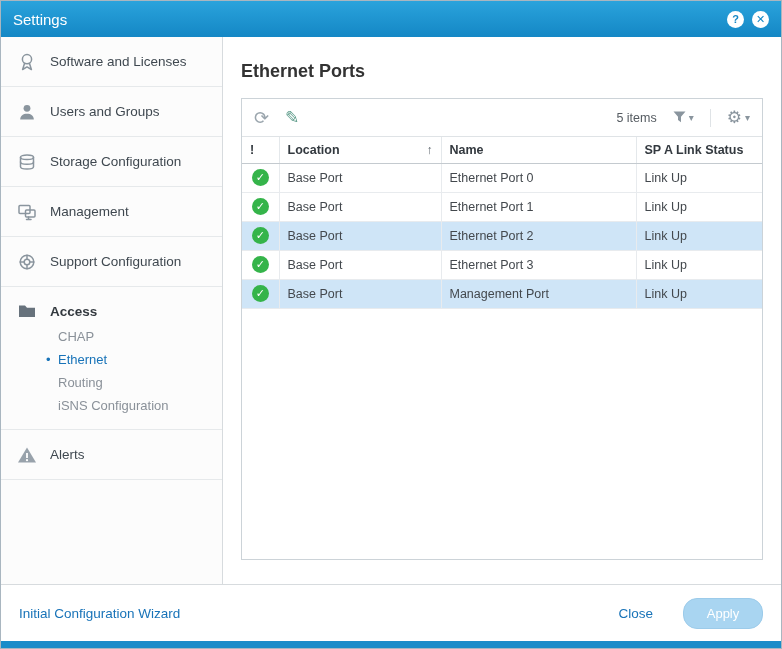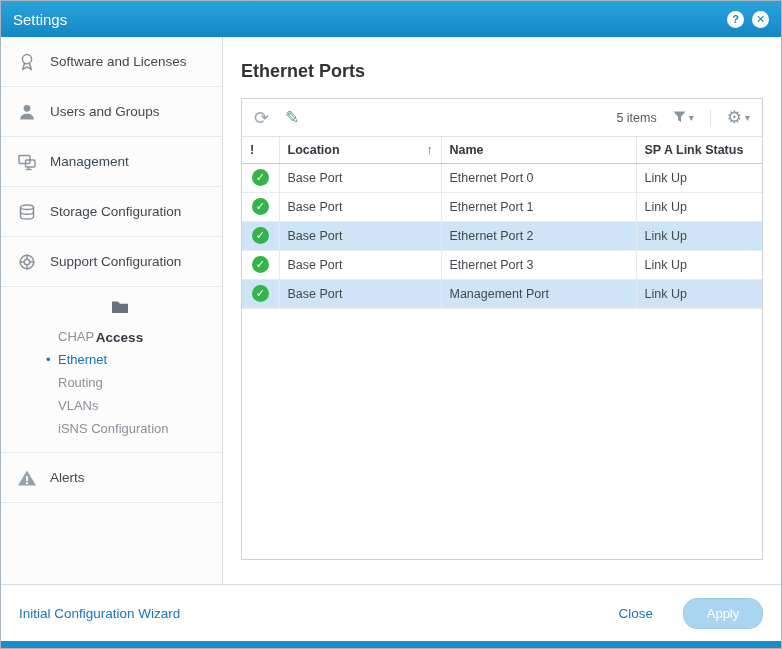--- a/index.html
+++ b/index.html
@@ -49,21 +49,20 @@
     cursor: pointer;
   }
   .side-icon { width: 20px; height: 20px; flex: 0 0 20px; display: inline-flex; align-items: center; justify-content: center; }
   .side-icon svg { width: 20px; height: 20px; }
 
   .access-group { padding: 10px 0 12px; border-bottom: 1px solid #e6e9eb; }
   .access-header {
     height: 28px; display: flex; align-items: center; gap: 13px;
     padding-left: 16px; font-size: 13.5px; font-weight: bold; color: #33393f;
     cursor: pointer;
-    flex-direction: column;
   }
   .sub-item {
     height: 23px; line-height: 23px;
     padding-left: 57px; font-size: 13px; color: #8a9199;
     cursor: pointer; position: relative;
   }
   .sub-item.selected { color: #1873b8; }
   .sub-item .bullet {
     position: absolute; left: 45px; color: #1873b8; font-size: 13px;
   }
@@ -180,37 +179,37 @@
               <circle class="icon-fill" cx="10" cy="6.3" r="3.4"></circle>
               <path class="icon-fill" d="M3.2 17.5c0-3.8 3-5.8 6.8-5.8s6.8 2 6.8 5.8z"></path>
             </svg>
         </span>
         <span>Users and Groups</span>
       </div>
 
       <div class="side-item">
         <span class="side-icon">
           <svg viewBox="0 0 20 20">
+              <ellipse class="icon-stroke" cx="10" cy="5.3" rx="6.5" ry="2.3"></ellipse>
+              <path class="icon-stroke" d="M3.5 5.3v9.4c0 1.3 2.9 2.3 6.5 2.3s6.5-1 6.5-2.3V5.3"></path>
+              <path class="icon-stroke" d="M3.5 10c0 1.3 2.9 2.3 6.5 2.3s6.5-1 6.5-2.3"></path>
+            </svg>
+        </span>
+        <span>Storage Configuration</span>
+      </div>
+
+      <div class="side-item">
+        <span class="side-icon">
+          <svg viewBox="0 0 20 20">
               <rect class="icon-stroke" x="2" y="3.5" width="11" height="8" rx="1"></rect>
               <rect class="icon-stroke" x="8.5" y="8" width="9.5" height="7" rx="1" fill="#fcfcfc"></rect>
               <path class="icon-stroke" d="M11.5 15v2.5M9.5 17.5h4.5"></path>
             </svg>
         </span>
         <span>Management</span>
-      </div>
-
-      <div class="side-item">
-        <span class="side-icon">
-          <svg viewBox="0 0 20 20">
-              <ellipse class="icon-stroke" cx="10" cy="5.3" rx="6.5" ry="2.3"></ellipse>
-              <path class="icon-stroke" d="M3.5 5.3v9.4c0 1.3 2.9 2.3 6.5 2.3s6.5-1 6.5-2.3V5.3"></path>
-              <path class="icon-stroke" d="M3.5 10c0 1.3 2.9 2.3 6.5 2.3s6.5-1 6.5-2.3"></path>
-            </svg>
-        </span>
-        <span>Storage Configuration</span>
       </div>
 
       <div class="side-item">
         <span class="side-icon">
           <svg viewBox="0 0 20 20">
               <circle class="icon-stroke" cx="10" cy="10" r="6.8"></circle>
               <circle class="icon-stroke" cx="10" cy="10" r="2.8"></circle>
               <path class="icon-stroke" d="M10 3.2v4M10 12.8v4M3.2 10h4M12.8 10h4"></path>
             </svg>
         </span>
@@ -228,23 +227,20 @@
         </div>
         <div class="sub-item">
           <span>CHAP</span>
         </div>
         <div class="sub-item selected">
           <span class="bullet">•</span>
           <span>Ethernet</span>
         </div>
         <div class="sub-item">
           <span>Routing</span>
-        </div>
-        <div class="sub-item">
-          <span>VLANs</span>
         </div>
         <div class="sub-item">
           <span>iSNS Configuration</span>
         </div>
       </div>
 
       <div class="side-item">
         <span class="side-icon">
           <svg viewBox="0 0 20 20">
               <polygon points="10,2.5 19,17.5 1,17.5" fill="#98a2ab"></polygon>

